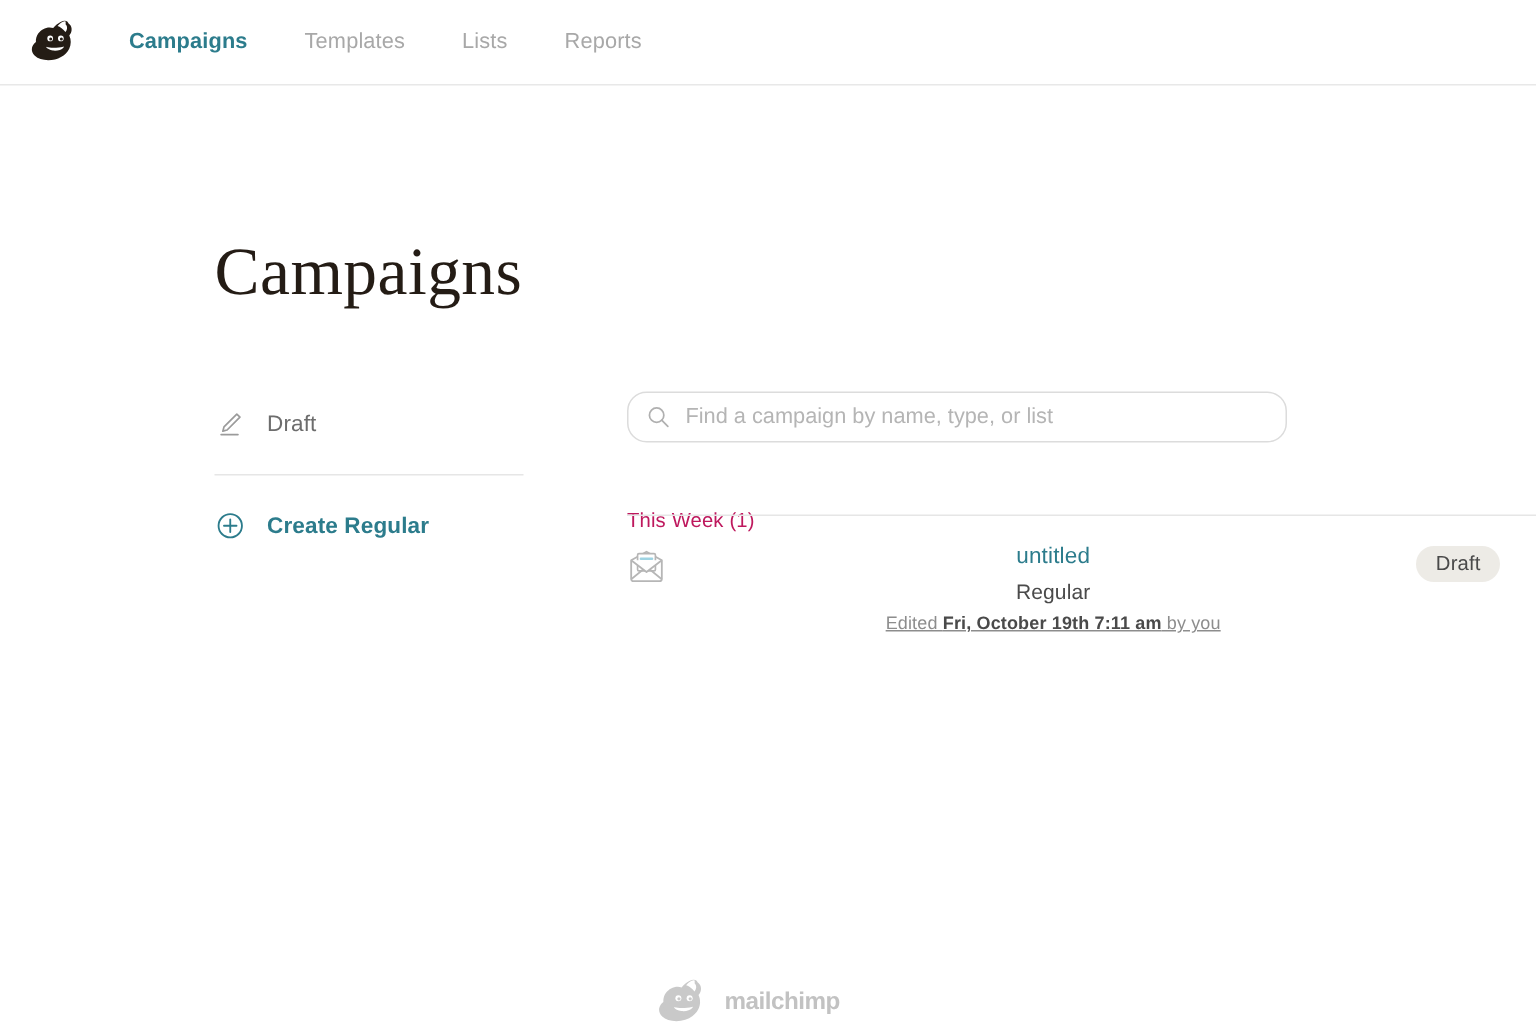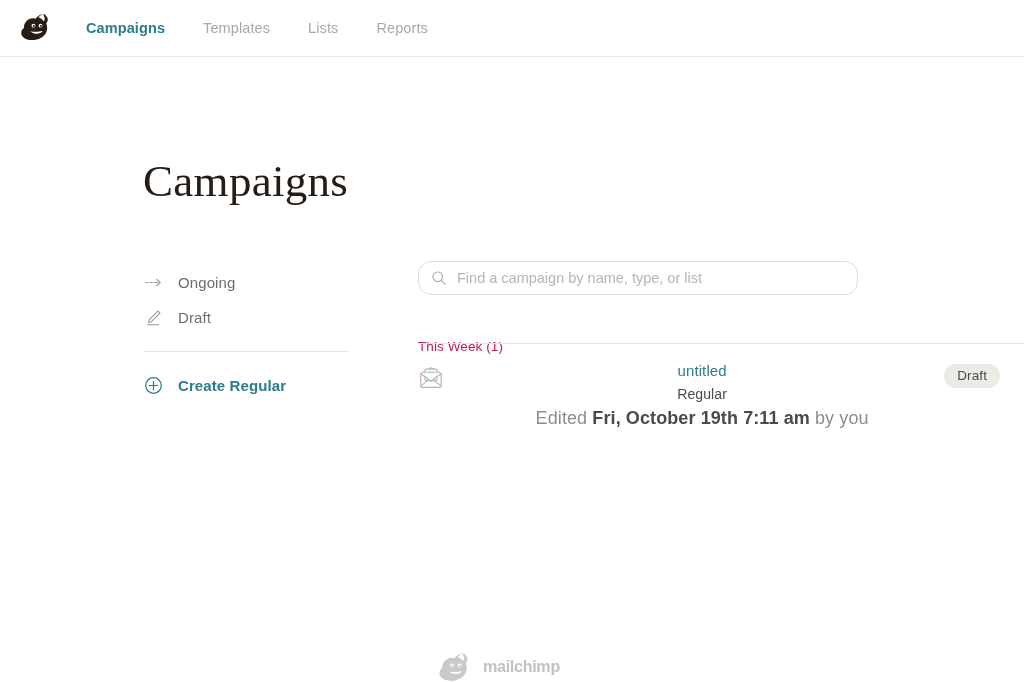--- a/index.html
+++ b/index.html
@@ -193,24 +193,25 @@
     display: inline-block;
     letter-spacing: 0.1px;
   }
   .camp-type {
     font-size: 14px;
     color: #4a4a4a;
     margin-top: 6px;
     letter-spacing: 0.1px;
   }
   .camp-edited {
-    font-size: 18px;
+    font-size: 12px;
     color: #8d8d8d;
     margin-top: 6px;
     letter-spacing: 0.1px;
+    text-decoration: underline;
   }
   .camp-edited b {
     color: #4a4a4a;
     font-weight: bold;
   }
   .badge {
     flex: 0 0 auto;
     background: #edebe6;
     color: #4a4a4a;
     font-size: 13.5px;
@@ -270,29 +271,20 @@
   </div>
 </div>
 
 <div class="page">
 
   <h1 class="page-title">Campaigns</h1>
 
   <div class="sidebar">
 
 
-    <div class="side-item">
-      <span class="side-icon">
-        <svg viewBox="0 0 20 20" width="19" height="19" aria-hidden="true">
-          <path d="M2 10h2.3M6.3 10h2.3M10.6 10h4" fill="none" stroke="#9b9b9b" stroke-width="1.3" stroke-linecap="round"></path>
-          <path d="M13.6 6.8L17 10l-3.4 3.2" fill="none" stroke="#9b9b9b" stroke-width="1.3" stroke-linecap="round" stroke-linejoin="round"></path>
-        </svg>
-      </span>
-      <span class="side-label">Ongoing</span>
-    </div>
 
     <div class="side-item">
       <span class="side-icon">
         <svg viewBox="0 0 20 20" width="19" height="19" aria-hidden="true">
           <path d="M14.6 3.2l2.2 2.2-9 9-3 .8.8-3 9-9z" fill="none" stroke="#9b9b9b" stroke-width="1.2" stroke-linejoin="round"></path>
           <path d="M3.6 17.6h11.8" fill="none" stroke="#9b9b9b" stroke-width="1.2" stroke-linecap="round"></path>
         </svg>
       </span>
       <span class="side-label">Draft</span>
     </div>

